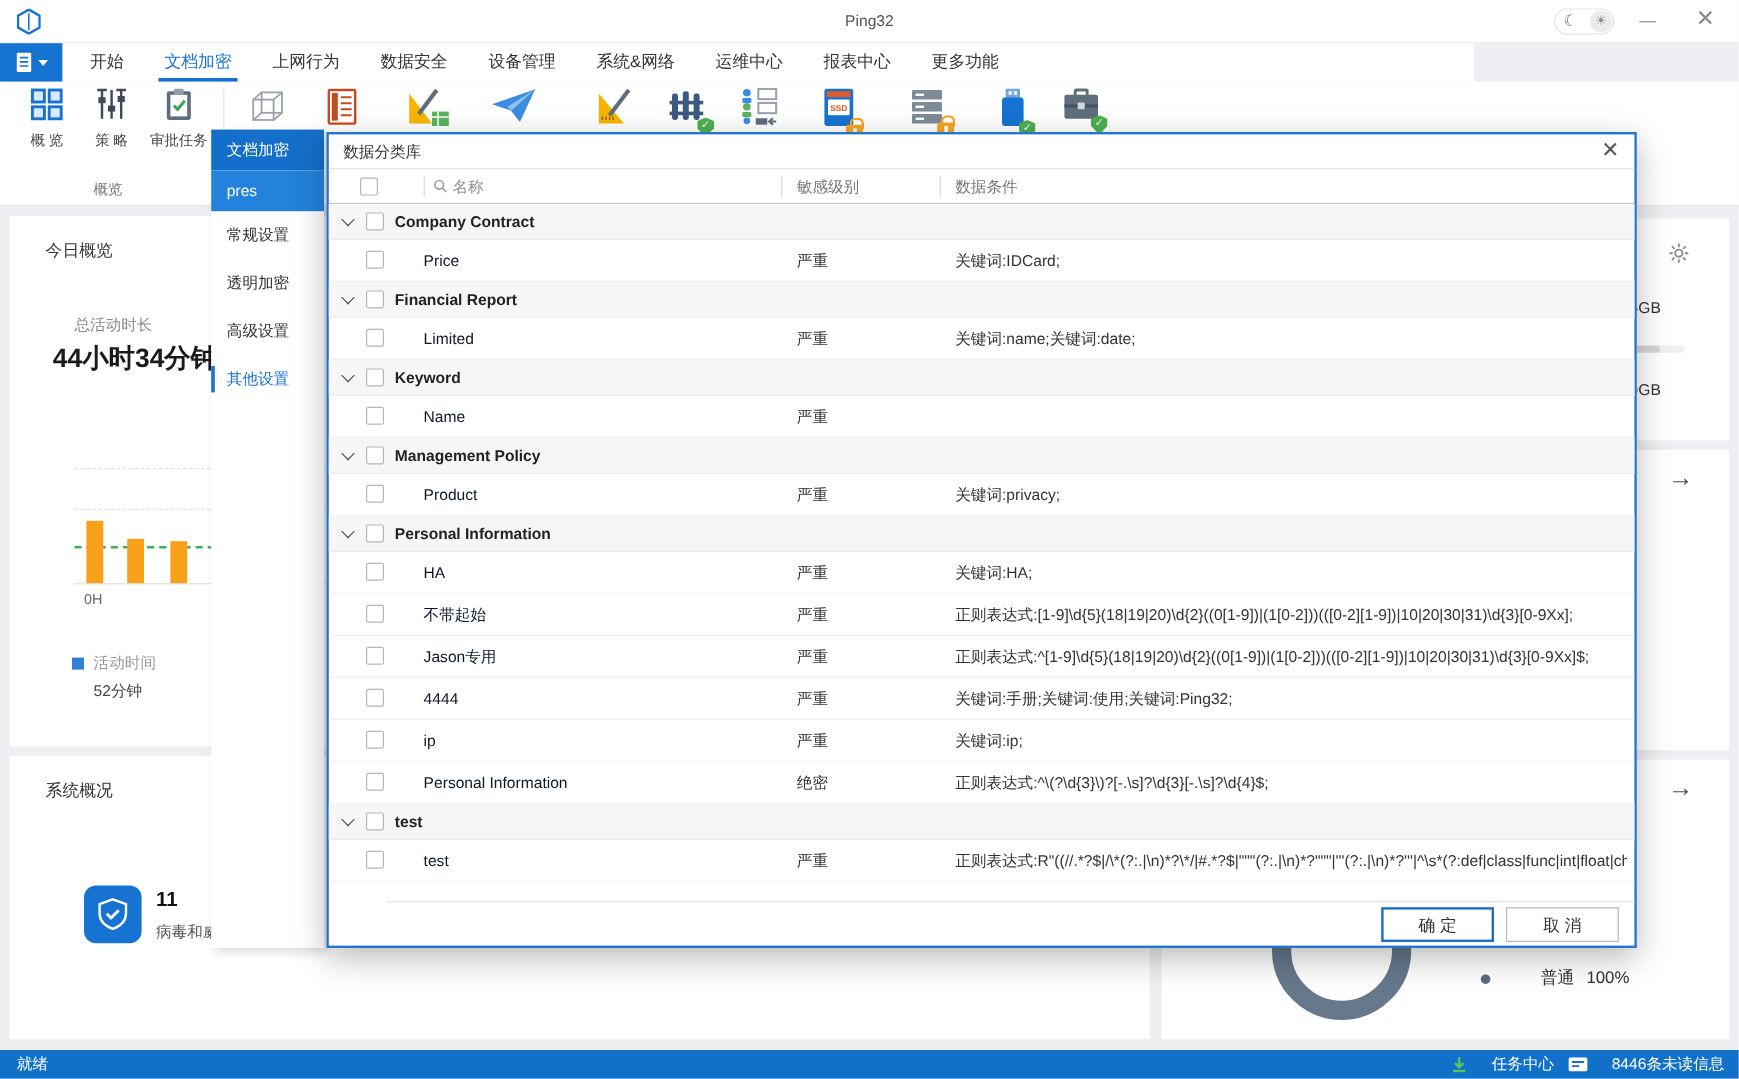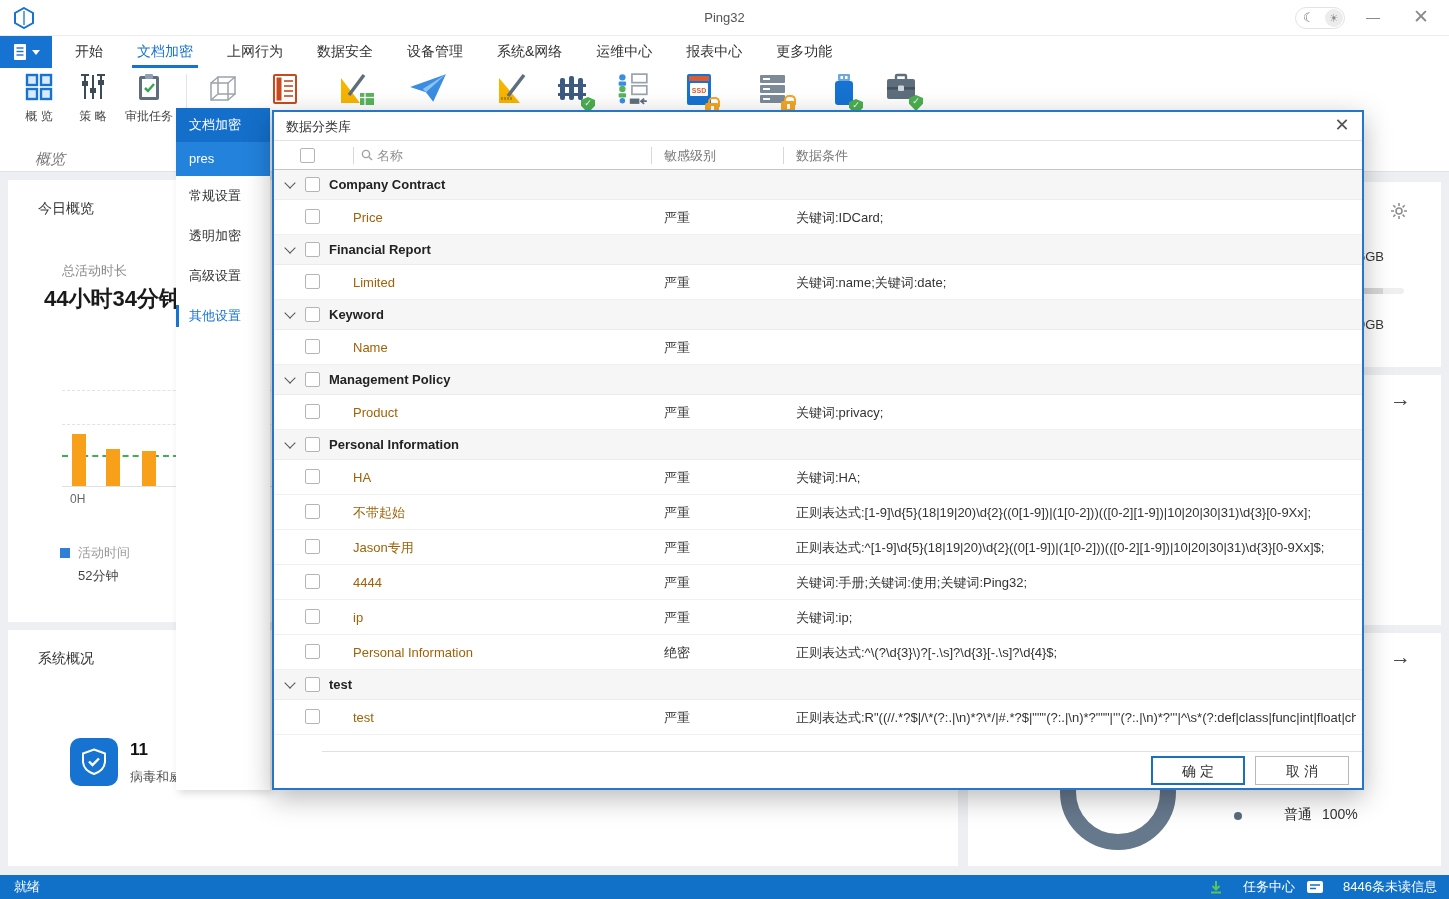--- a/index.html
+++ b/index.html
@@ -11,34 +11,34 @@
   .titlebar { position:absolute; left:0; top:0; width:1449px; height:36px; background:#fff; border-bottom:1px solid #ededed; z-index:30;}
   .logo { position:absolute; left:14px; top:7px; }
   .win-title { position:absolute; left:0; right:0; top:0; text-align:center; line-height:36px; font-size:13px; color:#555; }
   .theme-pill { position:absolute; right:104px; top:7px; width:50px; height:22px; border:1px solid #e3e3e3; border-radius:11px; background:#fff; }
   .theme-moon { position:absolute; left:7px; top:0px; font-size:13px; color:#6d6d6d; line-height:20px;}
   .theme-sun { position:absolute; right:1px; top:1px; width:18px; height:18px; border-radius:50%; background:#ececec; color:#8a8a8a; font-size:11px; text-align:center; line-height:18px; }
   .btn-min { position:absolute; right:62px; top:0; width:28px; height:36px; color:#8a8a8a; font-size:14px; text-align:center; line-height:34px; }
   .btn-close { position:absolute; right:14px; top:0; width:28px; height:36px; color:#8a8a8a; font-size:19px; text-align:center; line-height:34px; }
 
   
-  .tabrow { position:absolute; left:0; top:36px; width:1449px; height:32px; background:#fff; z-index:30; }
+  .tabrow { position:absolute; left:0; top:36px; width:1228px; height:32px; background:#fff; z-index:30; }
   .appbtn { position:absolute; left:0; top:0; width:52px; height:32px; background:#1673d2; display:flex; align-items:center; justify-content:center; gap:4px; }
   .appbtn .caret { width:0; height:0; border-left:4px solid transparent; border-right:4px solid transparent; border-top:5px solid #fff; }
   .tabs { position:absolute; left:58px; top:0; display:flex; height:32px; }
   .tab { padding:0 17px; line-height:30px; font-size:14px; color:#333; position:relative; cursor:default; }
   .tab.active { color:#1673d2; }
   .tab.active::after { content:""; position:absolute; left:12px; right:12px; bottom:0; height:3px; background:#1673d2; }
 
   
   .ribbon { position:absolute; left:0; top:68px; width:1449px; height:104px; background:#fff; border-bottom:1px solid #e2e2e2; z-index:5; }
   .rb-item { position:absolute; top:4px; width:54px; text-align:center; }
   .rb-item .lbl { display:block; margin-top:2px; font-size:12px; color:#444; white-space:nowrap; }
   .rb-sep { position:absolute; left:186px; top:6px; width:1px; height:60px; background:#e4e4e4; }
-  .rb-group-label { position:absolute; left:35px; top:82px; width:110px; text-align:left; font-size:15px; color:#777;font-style:italic; }
+  .rb-group-label { position:absolute; left:35px; top:82px; width:110px; text-align:center; font-size:12px; color:#777; }
   .tool { position:absolute; top:4px; }
   .badge-shield { position:absolute; right:-5px; bottom:-3px; width:14px; height:16px; background:#4caf50; clip-path:polygon(50% 0,100% 18%,100% 55%,50% 100%,0 55%,0 18%); }
   .badge-shield::after { content:"✓"; position:absolute; left:0; right:0; top:1px; text-align:center; color:#fff; font-size:9px; }
   .badge-lock { position:absolute; right:-5px; bottom:-2px; width:14px; height:11px; background:#f5a623; border-radius:2px; }
   .badge-lock::before { content:""; position:absolute; left:3px; top:-6px; width:8px; height:8px; border:2.5px solid #f5a623; border-bottom:none; border-radius:5px 5px 0 0; }
   .badge-lock::after { content:""; position:absolute; left:5.5px; top:3px; width:3px; height:5px; background:#fff; }
 
   
   .card { position:absolute; background:#fff; }
   #cardA { left:8px; top:180px; width:950px; height:442px; }
@@ -94,21 +94,21 @@
   .th-name { position:absolute; left:103px; line-height:29px; color:#909090; }
   .th-level { position:absolute; left:390px; line-height:29px; color:#777; }
   .th-cond { position:absolute; left:522px; line-height:29px; color:#777; }
   .tbody { position:relative; }
   .g-row { height:30px; background:#f6f6f7; border-bottom:1px solid #ececec; display:flex; align-items:center; }
   .chev { width:8px; height:8px; border-left:1.5px solid #555; border-bottom:1.5px solid #555; transform:rotate(-45deg); margin-left:12px; margin-top:-4px; flex:none;}
   .g-row .cb { margin-left:11px; }
   .g-name { margin-left:9px; font-size:13px; font-weight:bold; color:#222; }
   .d-row { position:relative; height:35px; border-bottom:1px solid #f0f0f0; font-size:13px; }
   .d-row .cb { position:absolute; left:31px; top:9px; }
-  .c-name { position:absolute; left:79px; line-height:35px; color:#a16207; }
+  .c-name { position:absolute; left:79px; line-height:35px; color:#0f172a; }
   .c-level { position:absolute; left:390px; line-height:35px; color:#333; }
   .c-cond { position:absolute; left:522px; right:6px; line-height:35px; color:#333; white-space:nowrap; overflow:hidden; }
   .modal-footer { position:absolute; left:0; right:0; bottom:0; height:37px; border-top:1px solid #e0e0e0;margin-left:48px; }
   .btn { position:absolute; top:4px; width:94px; height:29px; background:#fff; font-size:14px; color:#333; text-align:center; line-height:26px; cursor:default; }
   .btn-ok { right:117px; border:2px solid #1b6fc0; }
   .btn-cancel { right:13px; border:1px solid #b9b9b9; }
 
   
   .statusbar { position:absolute; left:0; top:875px; width:1449px; height:24px; background:#1171c8; z-index:60; color:#fff; font-size:13px; }
   .st-left { position:absolute; left:14px; line-height:24px; }

